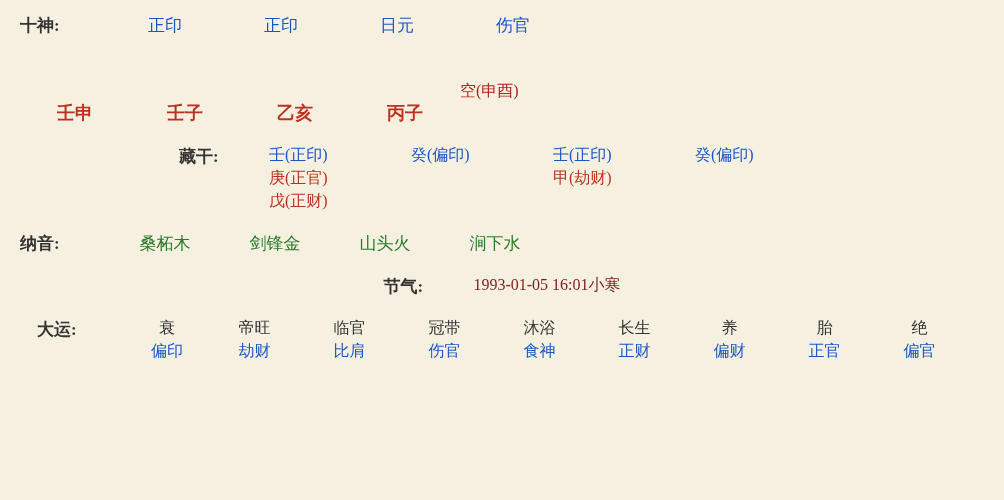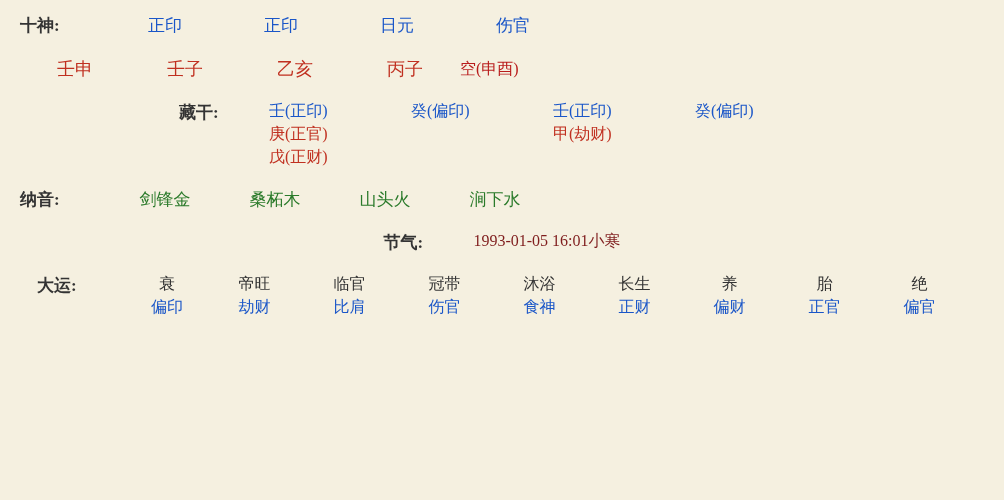--- a/index.html
+++ b/index.html
@@ -50,21 +50,22 @@
     
     .sizhu-content {
       display: flex;
       align-items: center;
       gap: 0;
     }
     .sizhu-item {
       min-width: 110px;
       text-align: center;
       font-size: 18px;
-      font-weight: normal;
+      font-weight: bold;
+      margin-top: 44px;
     }
     .sizhu-extra {
       font-size: 16px;
       color: #b91c1c;
     }
 
     
     .zanggan-content {
       display: flex;
       flex-direction: column;
@@ -158,22 +159,22 @@
 
     <div class="zanggan-line">
       <span class="zanggan-item dark-red">戊(正财)</span>
     </div>
   </div>
 </div>
 
 <div class="row">
   <div class="label">纳音:</div>
   <div class="content nayin-content">
+    <span class="nayin-item green">桑柘木</span>
     <span class="nayin-item green">剑锋金</span>
-    <span class="nayin-item green">桑柘木</span>
     <span class="nayin-item green">山头火</span>
     <span class="nayin-item green">涧下水</span>
   </div>
 </div>
 
 <div class="row">
   <div class="label">节气:</div>
   <div class="jieqi-content">1993-01-05 16:01小寒</div>
 </div>
 

